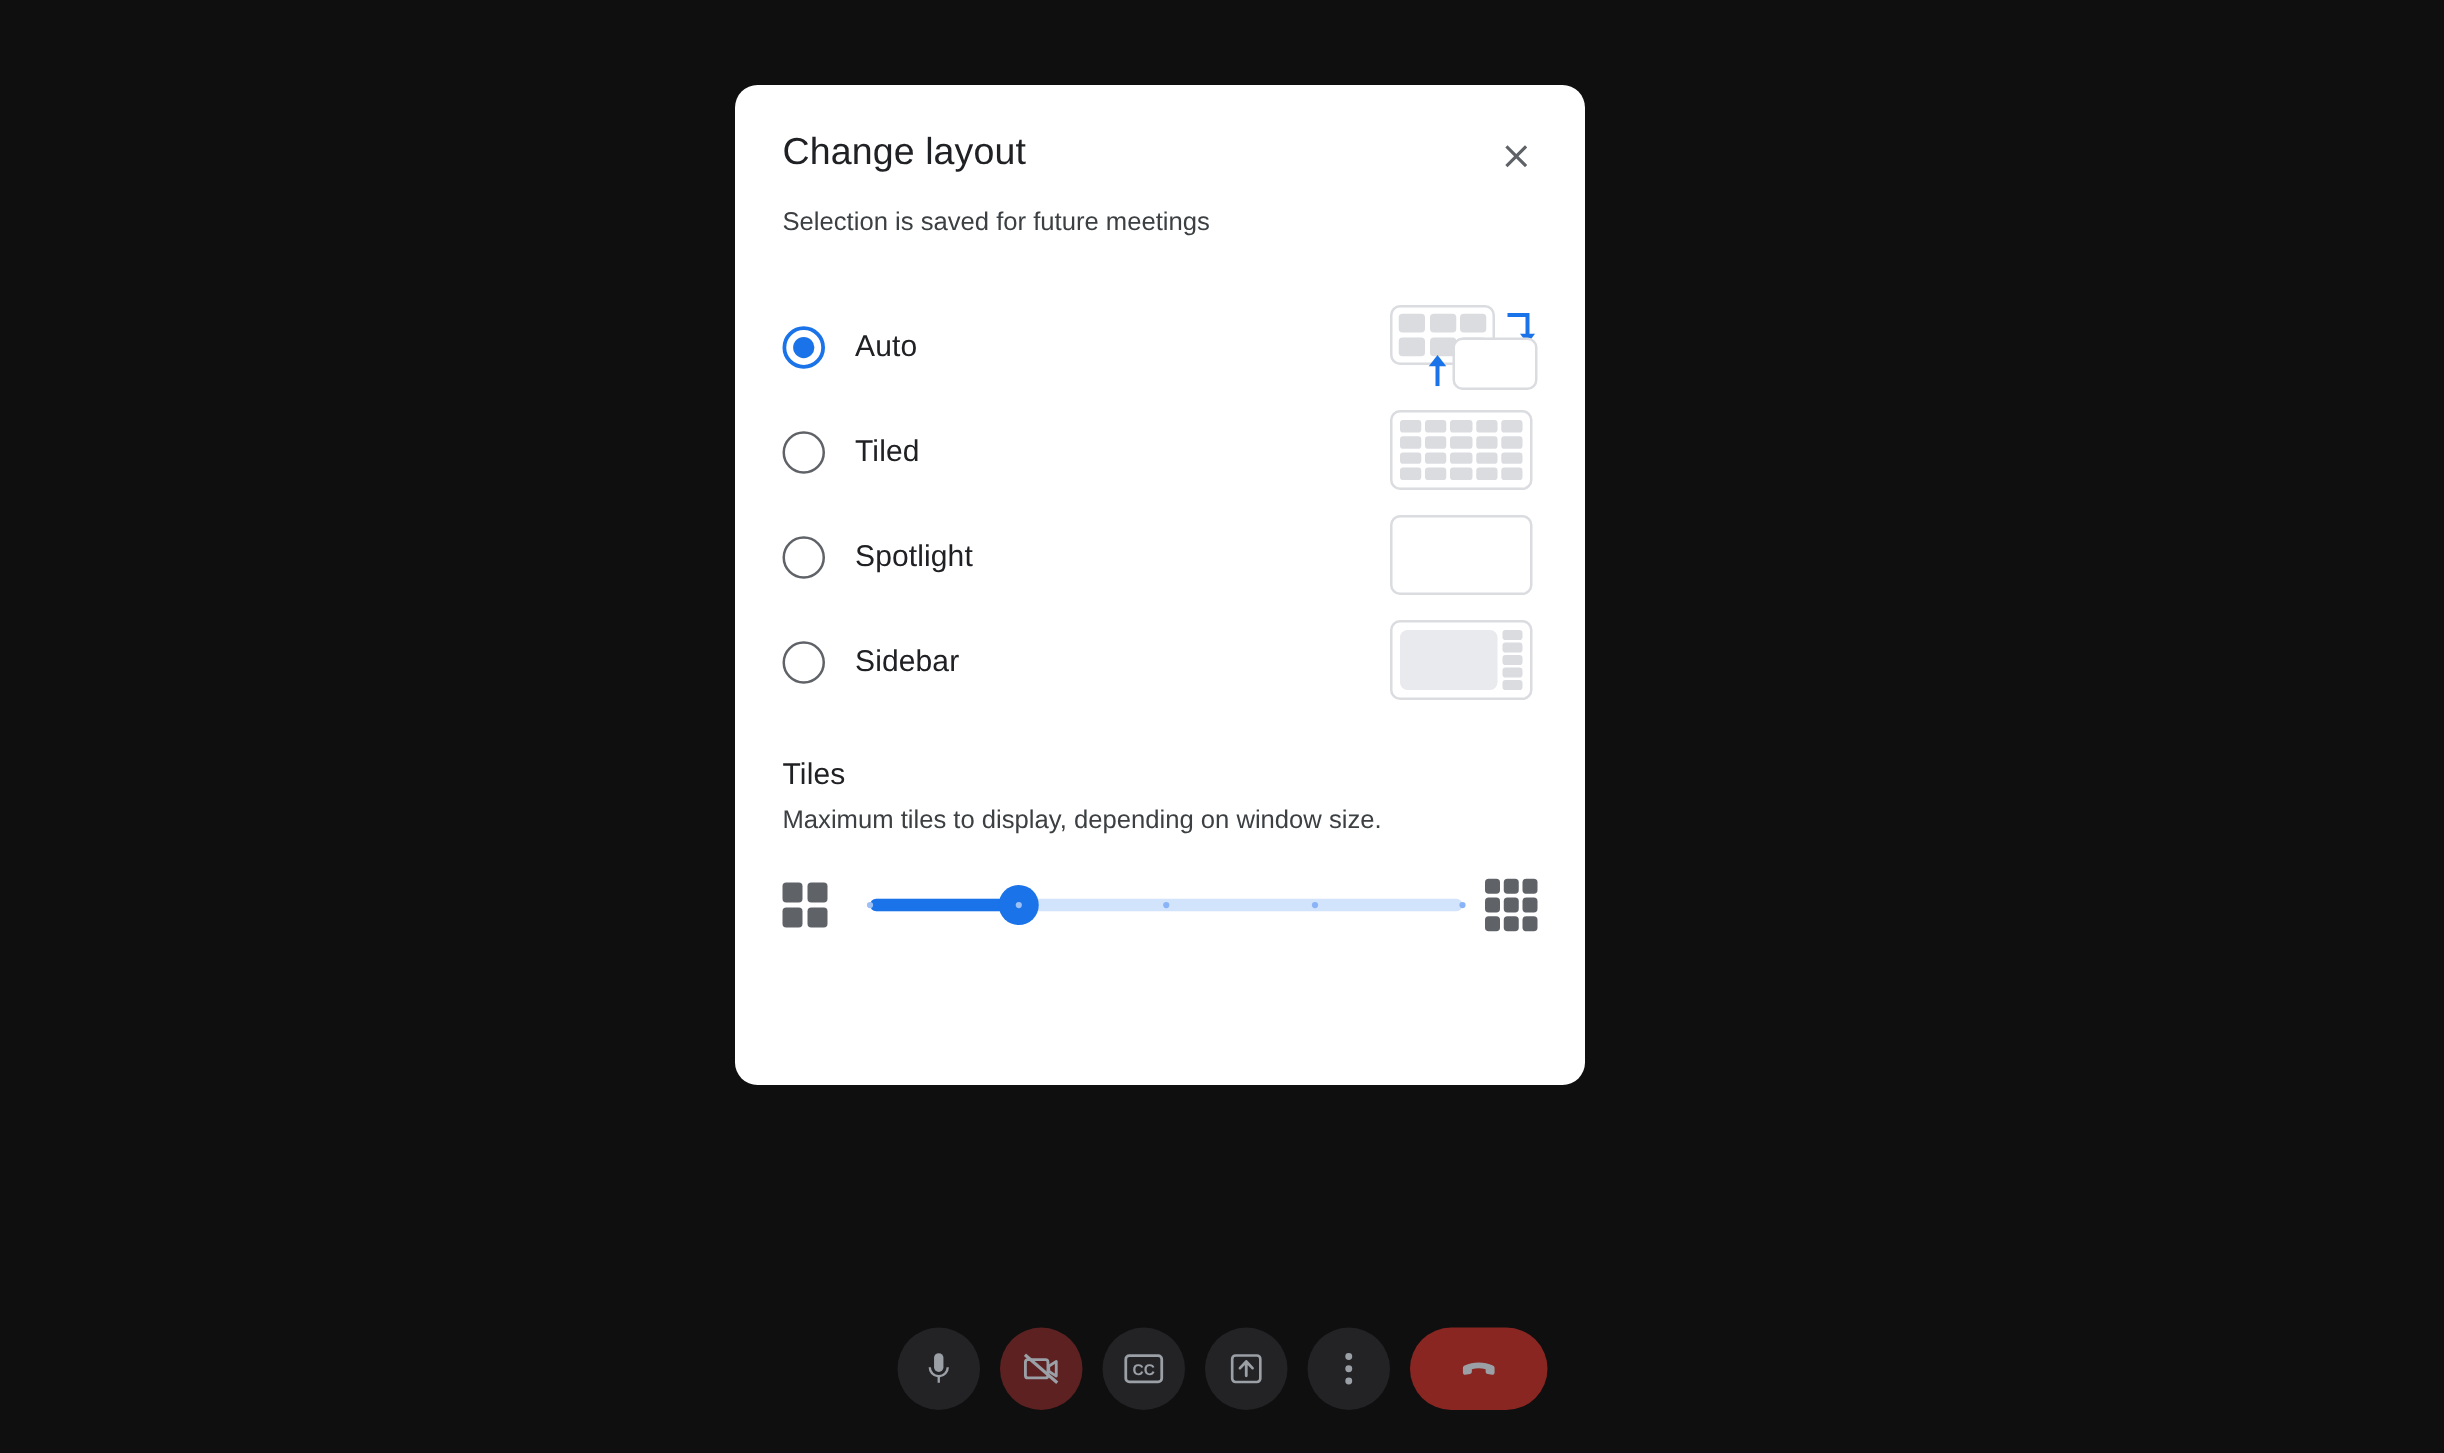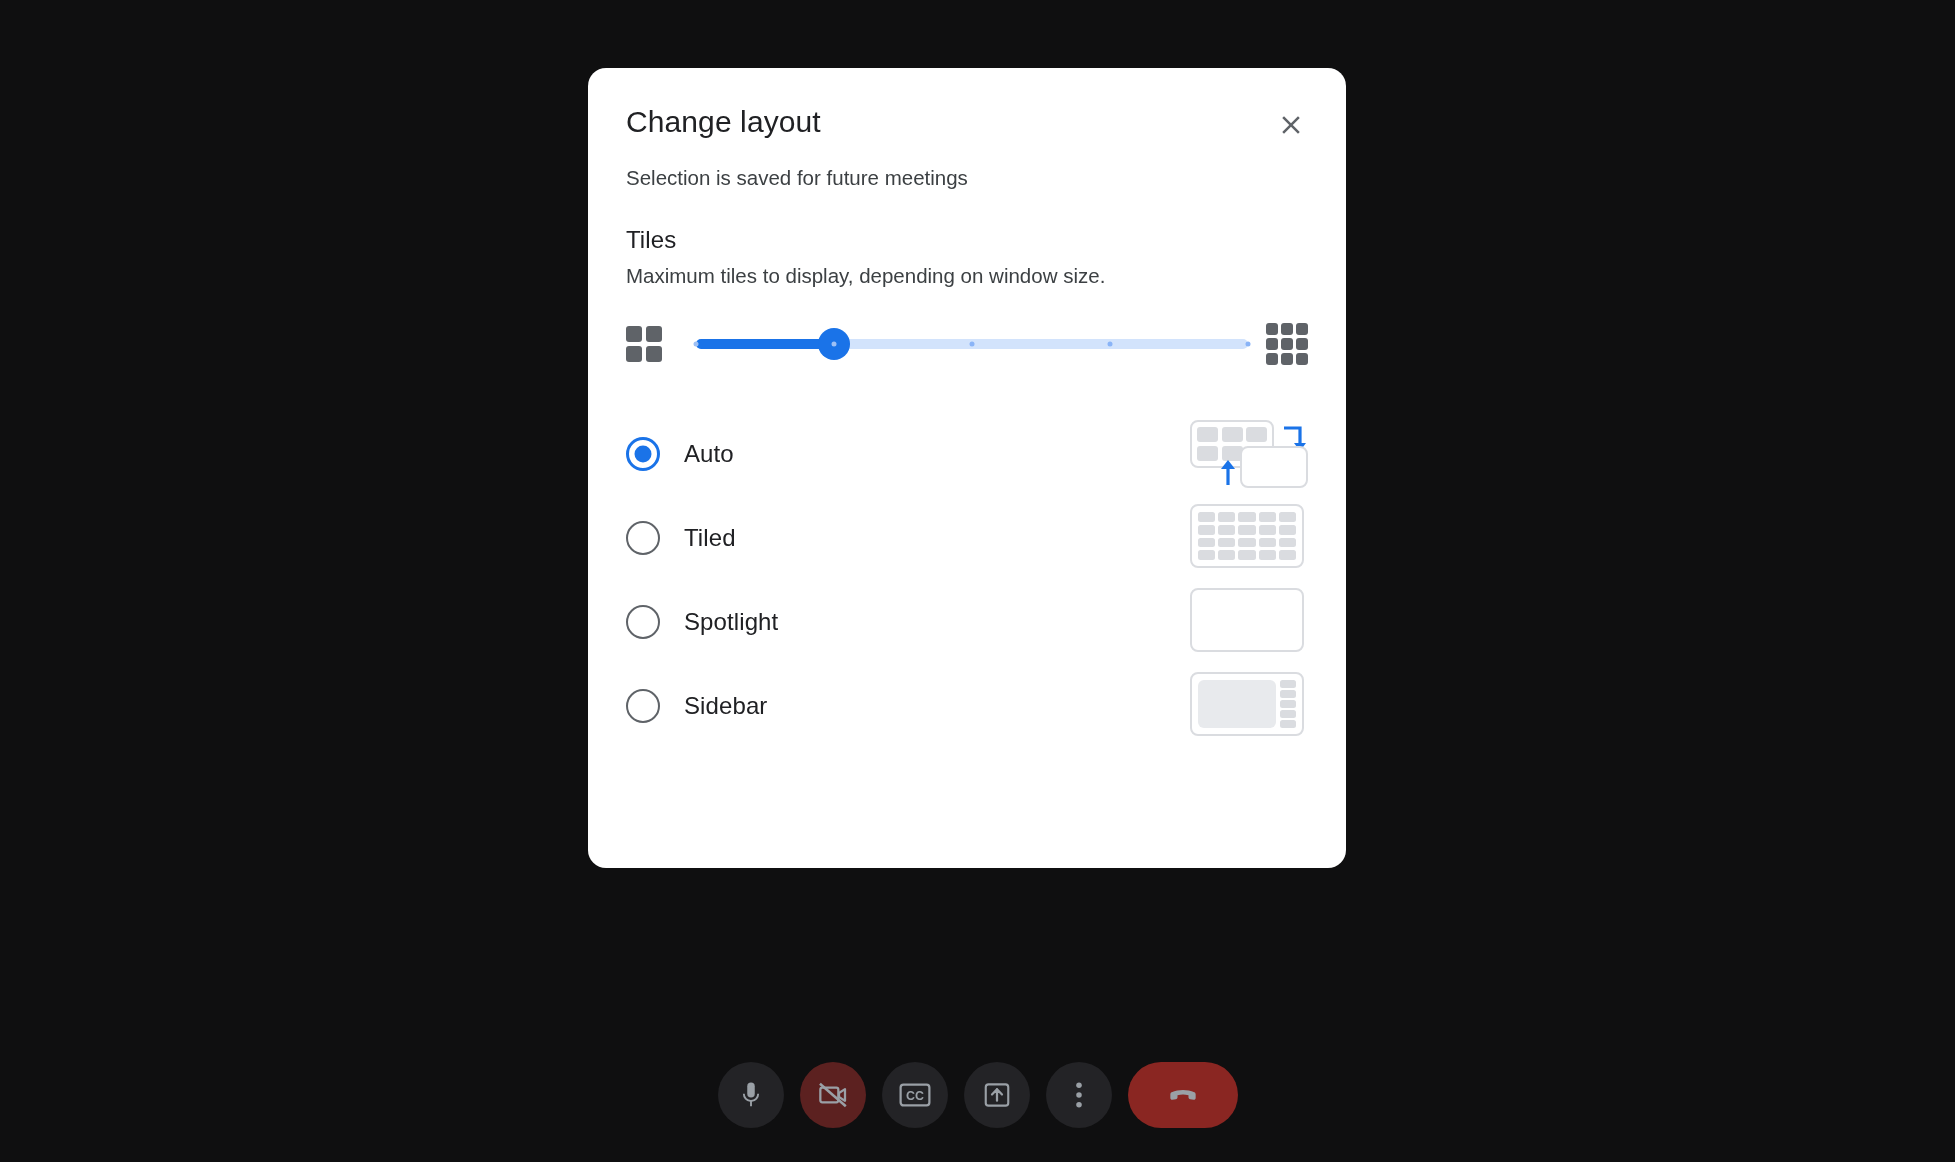--- a/index.html
+++ b/index.html
@@ -14,21 +14,21 @@
     background: #0f0f10;
     font-family: "Liberation Sans", sans-serif;
     position: relative;
   }
 
   
   #layout-dialog {
     position: absolute;
     left: 588px;
     top: 68px;
-    width: 758px;
+    width: 680px;
     height: 800px;
     background: #ffffff;
     border-radius: 18px;
     padding: 32px 38px 0 38px;
   }
 
   .dialog-header {
     position: relative;
     padding-top: 4px;
   }
@@ -348,57 +348,20 @@
     <div class="dialog-title">Change layout</div>
     <div class="dialog-subtitle">Selection is saved for future meetings</div>
 
     <button id="close-button" aria-label="Close">
       <span>
         <svg width="30" height="30" viewBox="0 0 24 24">
           <path d="M19 6.41 17.59 5 12 10.59 6.41 5 5 6.41 10.59 12 5 17.59 6.41 19 12 13.41 17.59 19 19 17.59 13.41 12z" fill="#5f6368"></path>
         </svg>
       </span>
     </button>
-  </div>
-
-  <div id="tiles-section">
-    <div class="tiles-title">Tiles</div>
-    <div class="tiles-desc">Maximum tiles to display, depending on window size.</div>
-
-    <div id="tiles-slider-row">
-      <span class="grid-icon" id="grid-small-icon">
-        <span></span>
-          <span></span>
-          <span></span>
-          <span></span>
-      </span>
-
-      <div id="tiles-slider">
-        <div class="slider-track"></div>
-        <div class="slider-fill" style="width: 25%;"></div>
-        <div class="slider-thumb" style="left: 25%;"></div>
-      <div class="slider-tick on-fill" style="left: 0%;"></div>
-          <div class="slider-tick on-fill" style="left: 25%;"></div>
-          <div class="slider-tick" style="left: 50%;"></div>
-          <div class="slider-tick" style="left: 75%;"></div>
-          <div class="slider-tick" style="left: 100%;"></div>
-        </div>
-
-      <span class="grid-icon" id="grid-large-icon">
-        <span></span>
-          <span></span>
-          <span></span>
-        <span></span>
-          <span></span>
-          <span></span>
-        <span></span>
-          <span></span>
-          <span></span>
-      </span>
-    </div>
   </div>
 
   <div id="layout-options">
 
     <div class="layout-option">
       <span class="radio checked"></span>
       <span class="option-label">Auto</span>
       <span class="thumb">
         <span class="card auto-grid-card">
           <span class="auto-grid-inner">
@@ -477,20 +440,57 @@
               <div></div>
               <div></div>
               <div></div>
               <div></div>
               <div></div>
             </span>
         </span>
       </span>
     </div>
   </div>
+
+  <div id="tiles-section">
+    <div class="tiles-title">Tiles</div>
+    <div class="tiles-desc">Maximum tiles to display, depending on window size.</div>
+
+    <div id="tiles-slider-row">
+      <span class="grid-icon" id="grid-small-icon">
+        <span></span>
+          <span></span>
+          <span></span>
+          <span></span>
+      </span>
+
+      <div id="tiles-slider">
+        <div class="slider-track"></div>
+        <div class="slider-fill" style="width: 25%;"></div>
+        <div class="slider-thumb" style="left: 25%;"></div>
+      <div class="slider-tick on-fill" style="left: 0%;"></div>
+          <div class="slider-tick on-fill" style="left: 25%;"></div>
+          <div class="slider-tick" style="left: 50%;"></div>
+          <div class="slider-tick" style="left: 75%;"></div>
+          <div class="slider-tick" style="left: 100%;"></div>
+        </div>
+
+      <span class="grid-icon" id="grid-large-icon">
+        <span></span>
+          <span></span>
+          <span></span>
+        <span></span>
+          <span></span>
+          <span></span>
+        <span></span>
+          <span></span>
+          <span></span>
+      </span>
+    </div>
+  </div>
 </div>
 
 <div id="meet-toolbar">
 
   <button class="ctrl-btn" aria-label="Turn off microphone">
     <span>
       <svg width="30" height="30" viewBox="0 0 24 24">
         <path d="M12 14a3 3 0 0 0 3-3V5a3 3 0 1 0-6 0v6a3 3 0 0 0 3 3z" fill="#9aa0a6"></path>
         <path d="M17 11a5 5 0 0 1-10 0H5.5a6.5 6.5 0 0 0 5.75 6.45V21h1.5v-3.55A6.5 6.5 0 0 0 18.5 11z" fill="#9aa0a6"></path>
       </svg>

